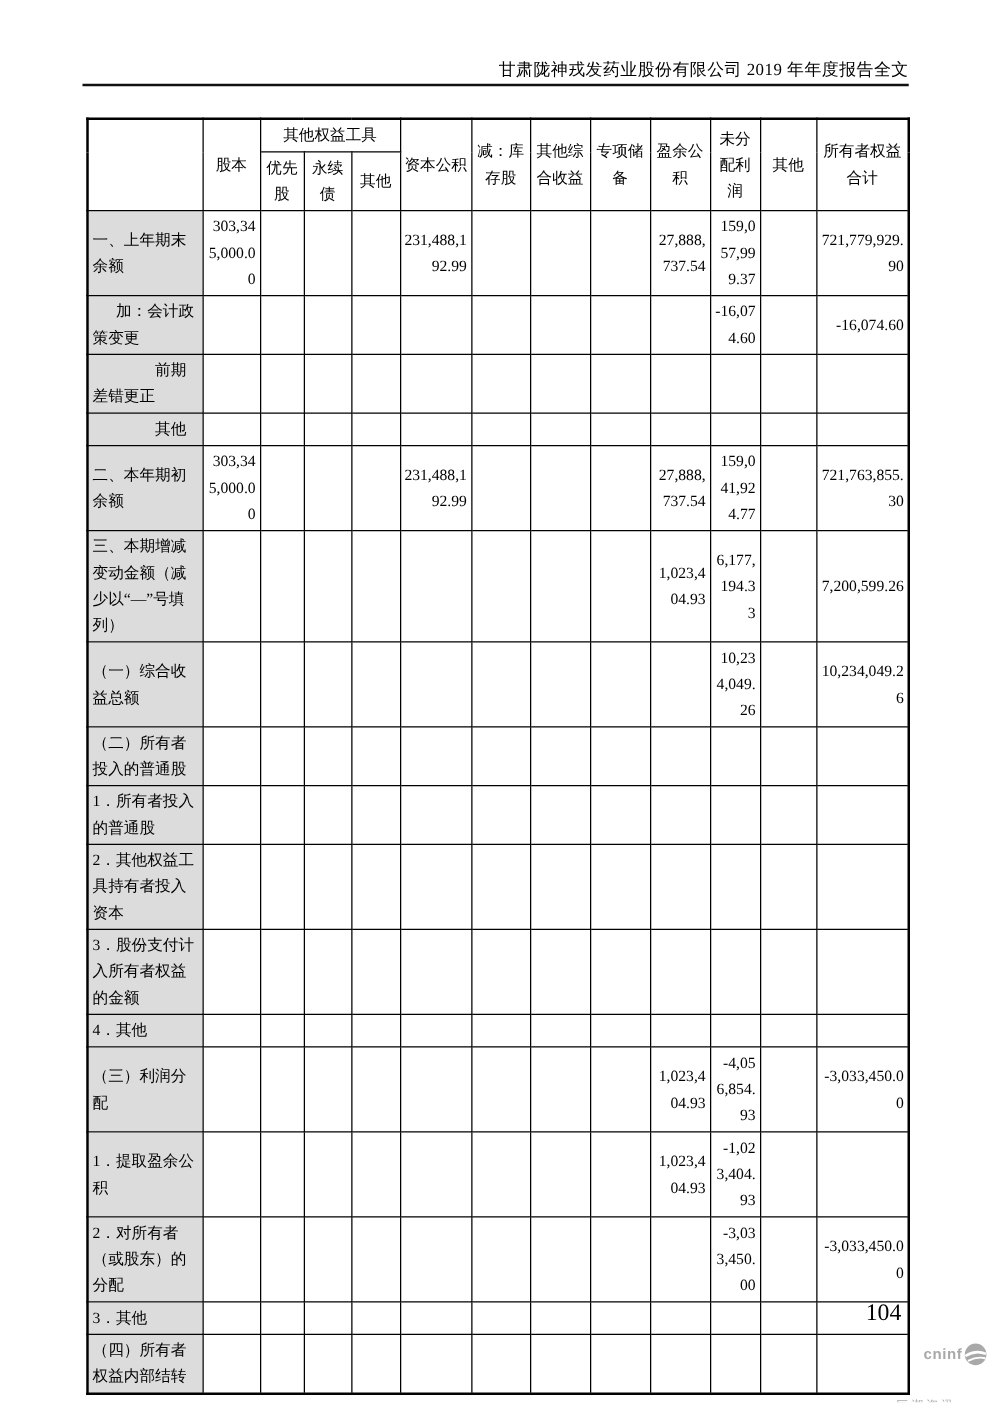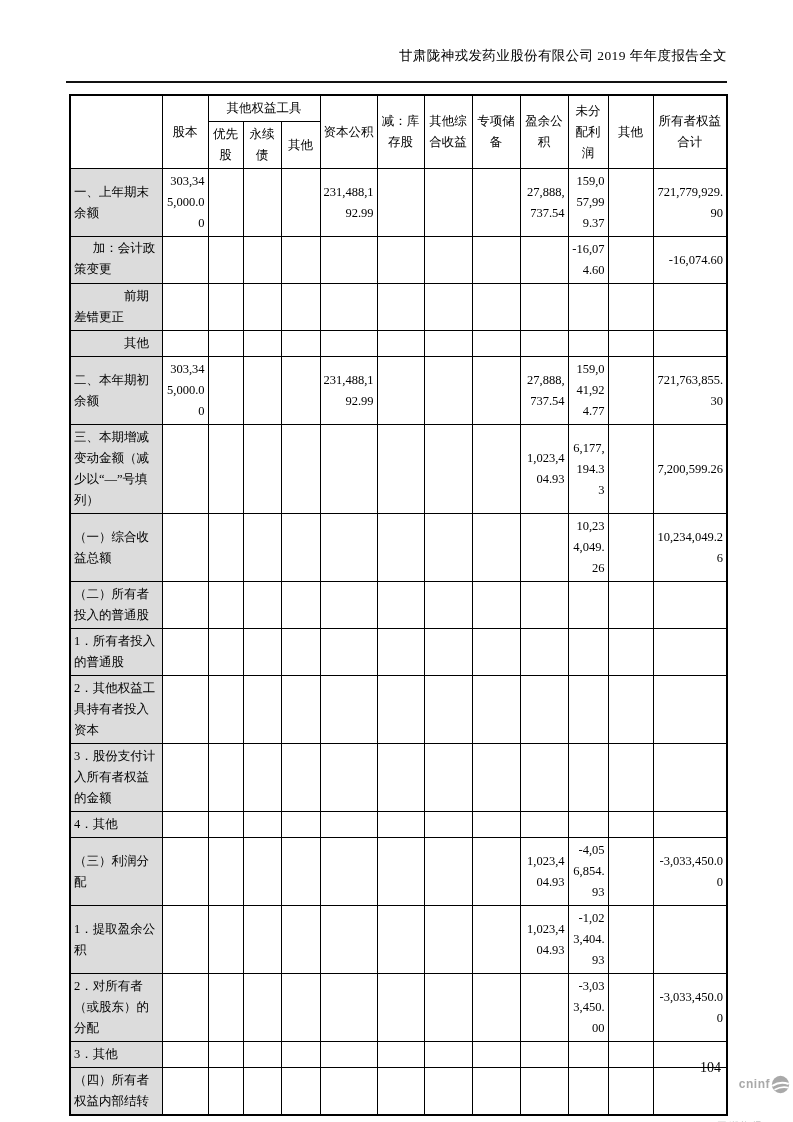--- a/index.html
+++ b/index.html
@@ -7,40 +7,40 @@
   body {
     width:793px; height:1122px;
     font-family:"Liberation Serif","DejaVu Serif",serif;
     color:#000;
   }
   .page { position:relative; width:793px; height:1122px; background:#fff; overflow:hidden; }
 
   .doc-header {
     position:absolute; top:47px; left:66px; width:661px;
     text-align:right; font-size:13.5px; letter-spacing:0.4px;
-    padding-bottom:16px; border-bottom:2px solid #111;
+    padding-bottom:2px; border-bottom:2px solid #111;
     white-space:nowrap;
   }
 
   table.equity-table {
     position:absolute; top:94px; left:69px; width:658px;
     border-collapse:collapse; table-layout:fixed;
     border:2px solid #000;
   }
   .equity-table th, .equity-table td {
     border:1px solid #000;
     font-size:12.5px; font-weight:normal;
     line-height:21px; padding:2px 3px;
     vertical-align:middle; overflow:hidden;
   }
   .equity-table th { text-align:center; background:#fff;margin-top:40px; }
   .equity-table td.rowlabel { background:#dcdcdc; text-align:left; word-break:break-all; }
   .equity-table td.num { text-align:right; word-break:break-all; }
 
-  .page-number { position:absolute; top:1040px; right:72px; font-size:14px;margin-top:20px; }
+  .page-number { position:absolute; top:1040px; right:72px; font-size:19px; }
 
   .cninfo-logo { position:absolute; top:1074px; right:3px; width:96px; color:#a9a9a9; }
   .logo-top { text-align:right; line-height:17px; white-space:nowrap; }
   .logo-brand { font-family:"Liberation Sans",sans-serif; font-weight:bold; font-size:12px; letter-spacing:0.5px; vertical-align:middle; }
   .logo-swirl { vertical-align:middle; margin-left:1px; }
   .logo-cn { text-align:right; padding-right:25px; font-size:9.5px; letter-spacing:2.5px; line-height:11px;margin-top:27px; }
   .logo-url { text-align:right; font-size:10px; line-height:13px; font-family:Liberation Serif, serif; letter-spacing:0.2px; }
 </style>
 </head>
 <body>
@@ -97,21 +97,21 @@
           <td class="num">231,488,192.99</td>
           <td class="num"></td>
           <td class="num"></td>
           <td class="num"></td>
           <td class="num">27,888,737.54</td>
           <td class="num">159,057,999.37</td>
           <td class="num"></td>
           <td class="num">721,779,929.90</td>
         </tr>
         <tr>
-          <td class="rowlabel" style="text-indent: 1.5em; font-family: Liberation Mono, monospace;">加：会计政策变更</td>
+          <td class="rowlabel" style="text-indent: 1.5em;">加：会计政策变更</td>
           <td class="num"></td>
           <td class="num"></td>
           <td class="num"></td>
           <td class="num"></td>
           <td class="num"></td>
           <td class="num"></td>
           <td class="num"></td>
           <td class="num"></td>
           <td class="num"></td>
           <td class="num">-16,074.60</td>

